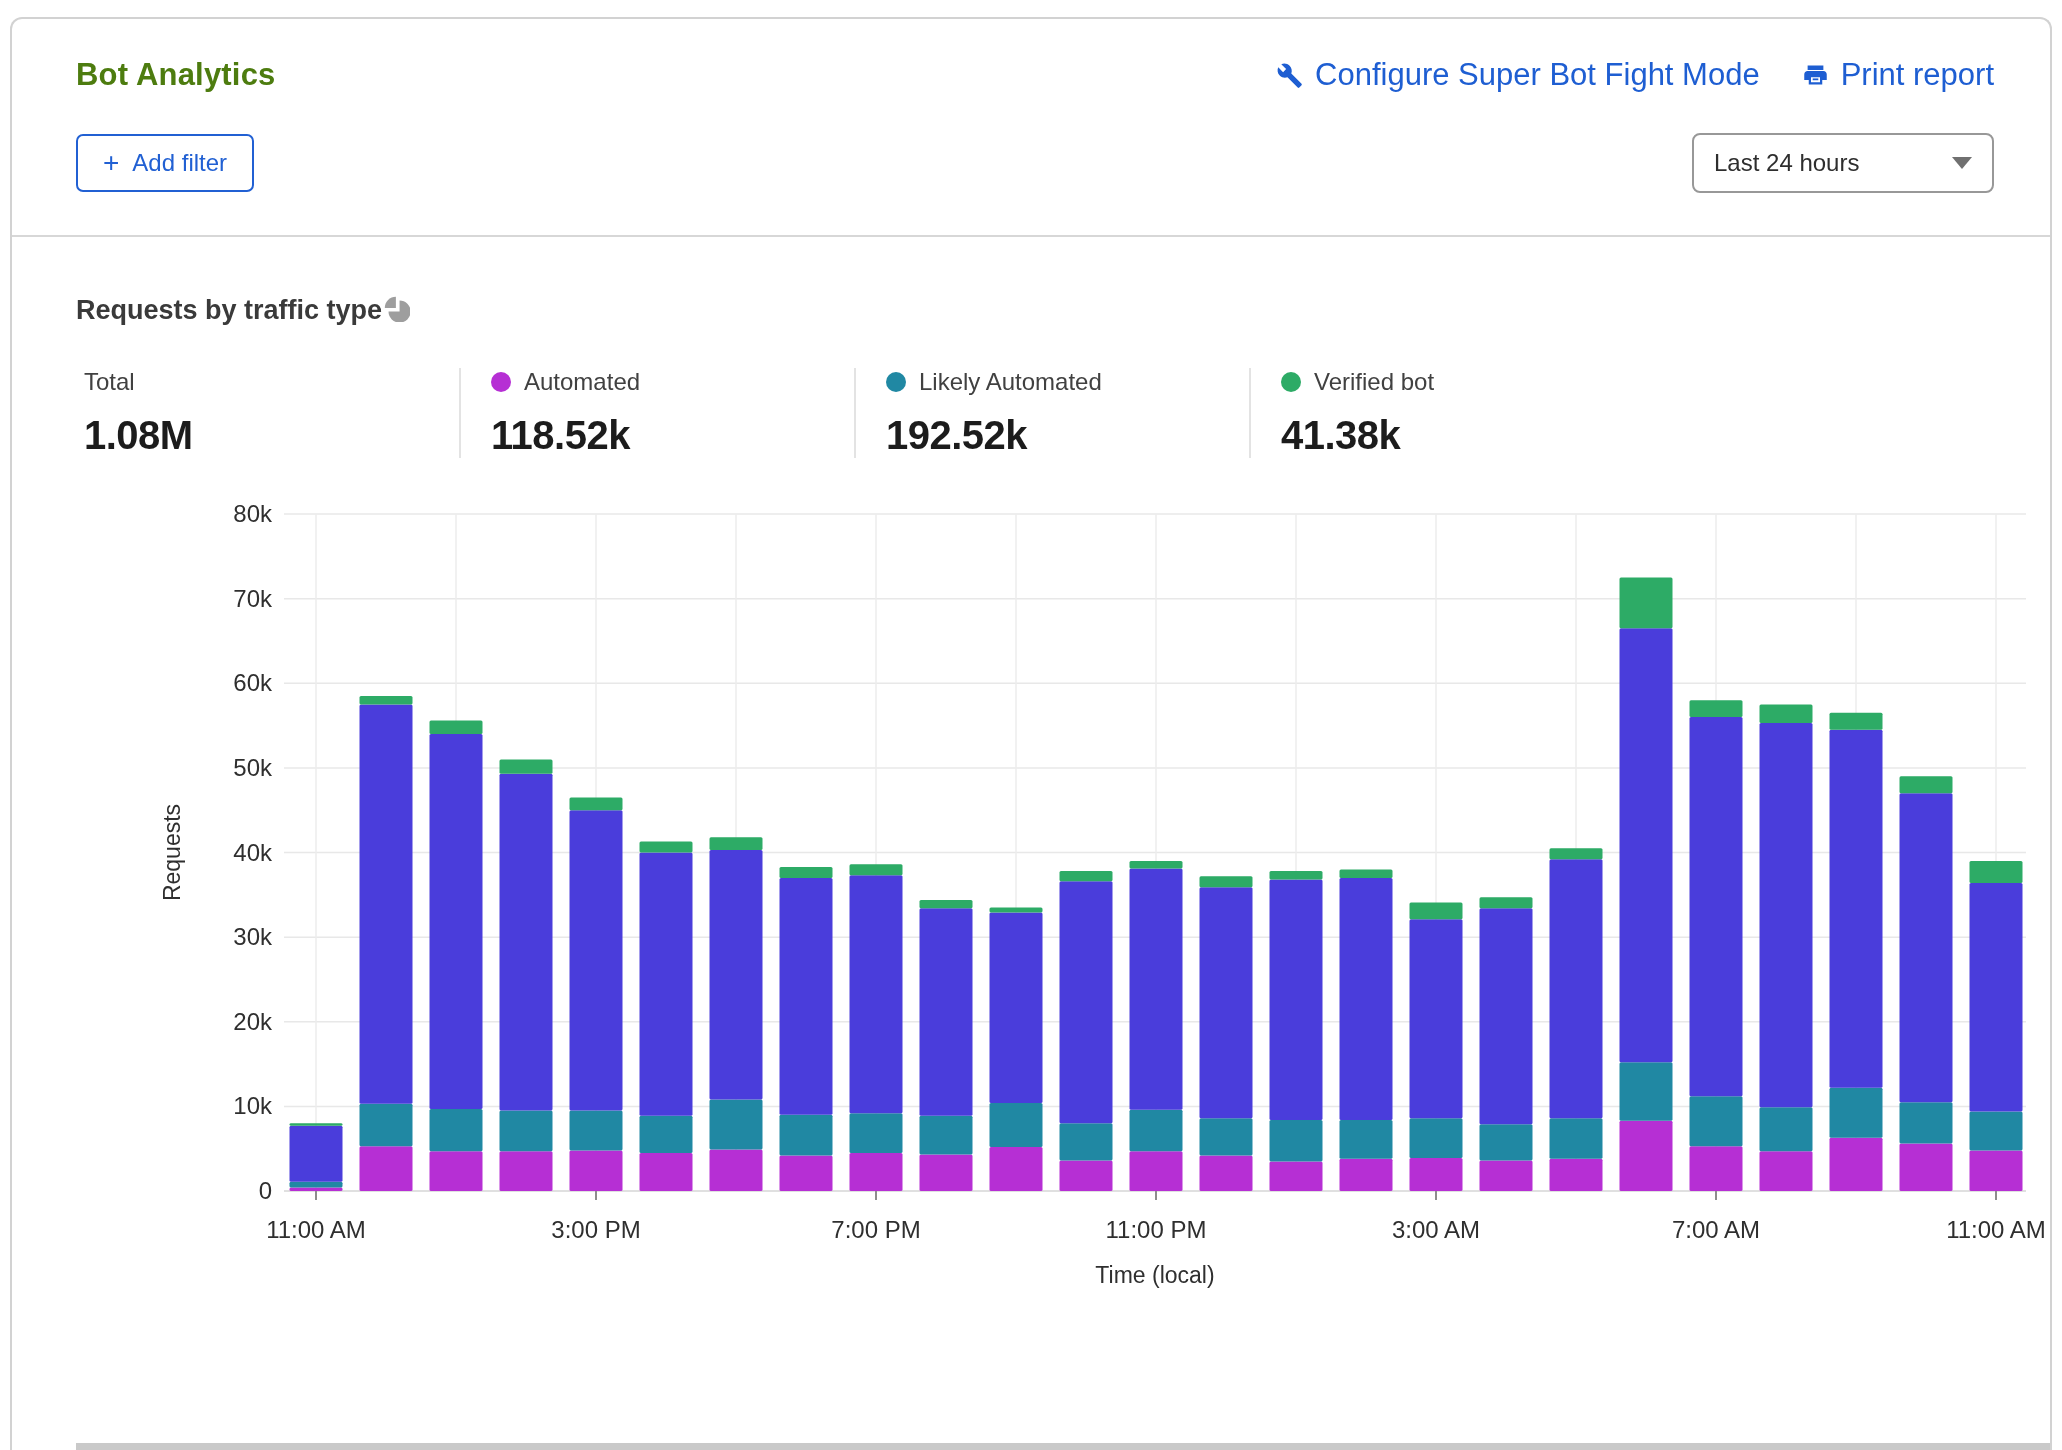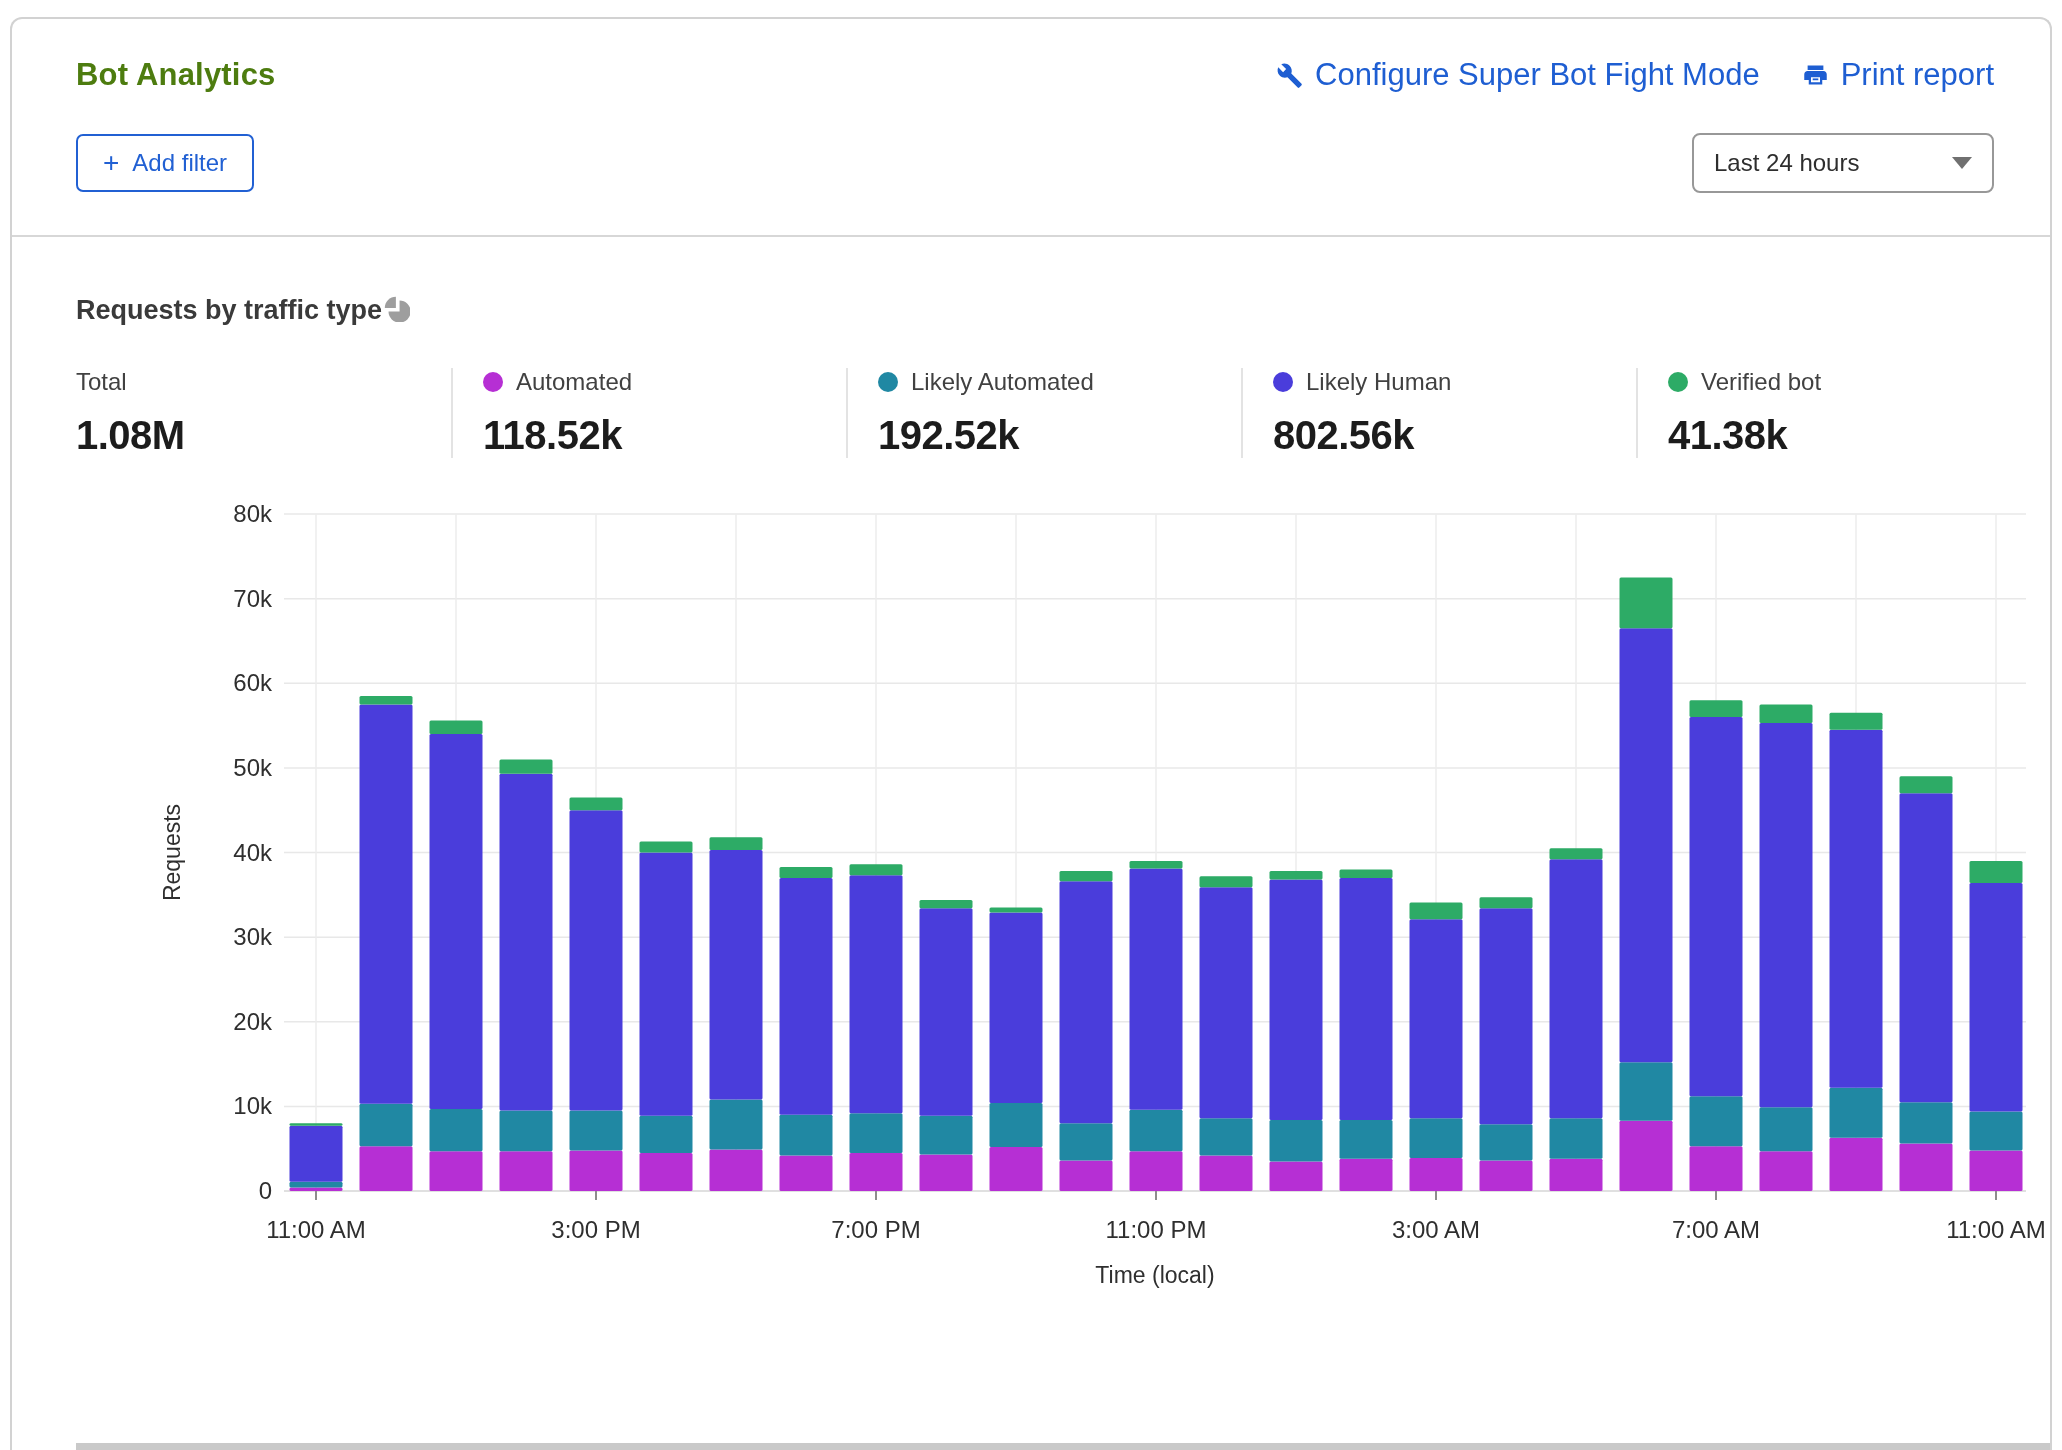--- a/index.html
+++ b/index.html
@@ -30,21 +30,21 @@
   .time-select { width: 302px; border: 2px solid #989898; border-radius: 8px;
     background: #fff; padding: 14px 20px; display: flex; align-items: center;
     justify-content: space-between; font-size: 24px; color: #2e2e2e; cursor: pointer; }
   .caret-down { width: 0; height: 0; border-left: 10px solid transparent;
     border-right: 10px solid transparent; border-top: 12px solid #707070; }
   .hdivider { border-top: 2px solid #d7d7d7; }
   
   .section { padding: 58px 0 0 64px; flex: 1; display: flex; flex-direction: column; }
   .section-title-row { display: flex; align-items: center; gap: 1px; }
   .section-title { font-size: 27px; font-weight: 700; color: #3a3a3a; }
-  .stats { display: flex; margin-top: 42px; padding-right: 72px; }
+  .stats { display: flex; margin-top: 42px; padding-right: 72px; margin-left: 8px; }
   .stat-col { flex: 0 0 395px; padding-left: 30px; border-left: 2px solid #e3e3e3; }
   .stat-col:first-child { flex: 0 0 375px; padding-left: 0; border-left: none; }
   .stat-col:last-child { flex: 1 1 auto; }
   .stat-label-row { display: flex; align-items: center; gap: 13px; }
   .stat-dot { width: 20px; height: 20px; border-radius: 50%; flex: 0 0 auto; }
   .stat-label { font-size: 24px; color: #414141; }
   .stat-value { font-size: 40px; font-weight: 700; color: #1c1c1c; margin-top: 17px;
     letter-spacing: -0.5px; }
   
   .chart-wrap { margin-top: 40px; }
@@ -118,27 +118,20 @@
           <span class="stat-label">Automated</span>
         </div>
         <div class="stat-value">118.52k</div>
       </div>
       <div class="stat-col">
         <div class="stat-label-row">
           <span class="stat-dot" style="background: rgb(32, 136, 163);"></span>
           <span class="stat-label">Likely Automated</span>
         </div>
         <div class="stat-value">192.52k</div>
-      </div>
-      <div class="stat-col">
-        <div class="stat-label-row">
-          <span class="stat-dot" style="background: rgb(74, 61, 219);"></span>
-          <span class="stat-label">Likely Human</span>
-        </div>
-        <div class="stat-value">802.56k</div>
       </div>
       <div class="stat-col">
         <div class="stat-label-row">
           <span class="stat-dot" style="background: rgb(45, 171, 102);"></span>
           <span class="stat-label">Verified bot</span>
         </div>
         <div class="stat-value">41.38k</div>
       </div>
     </div>
 

